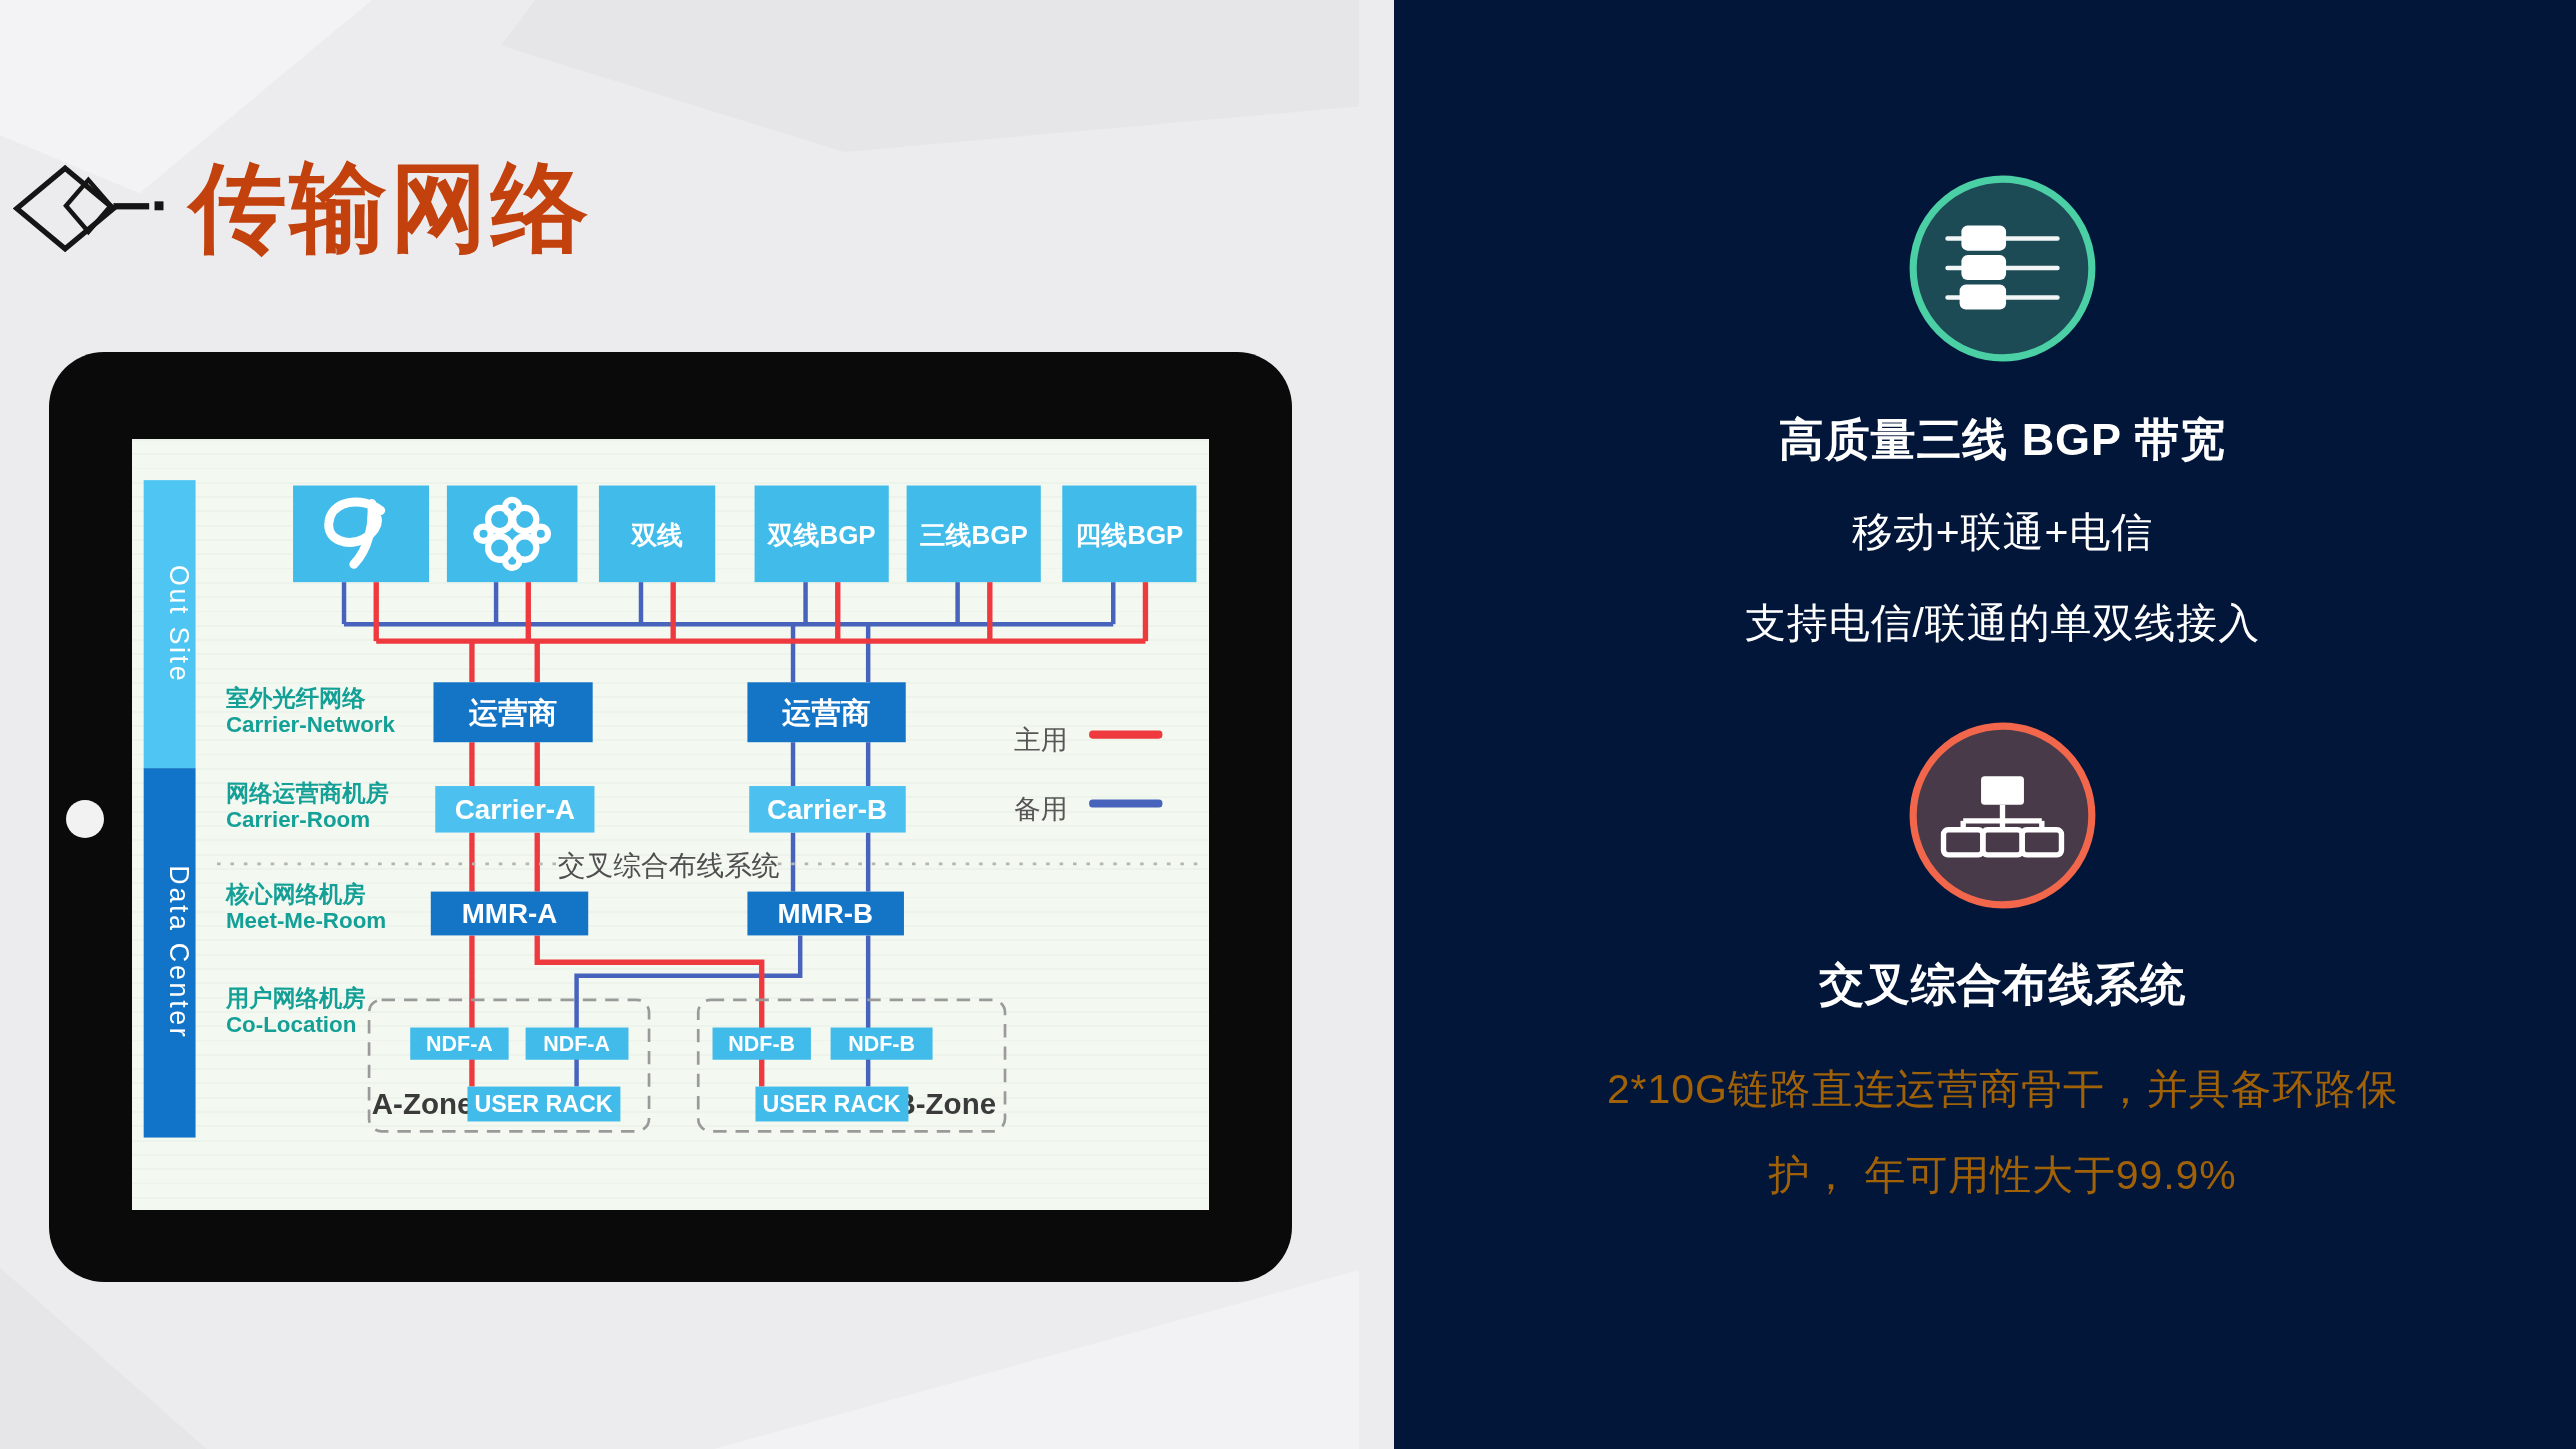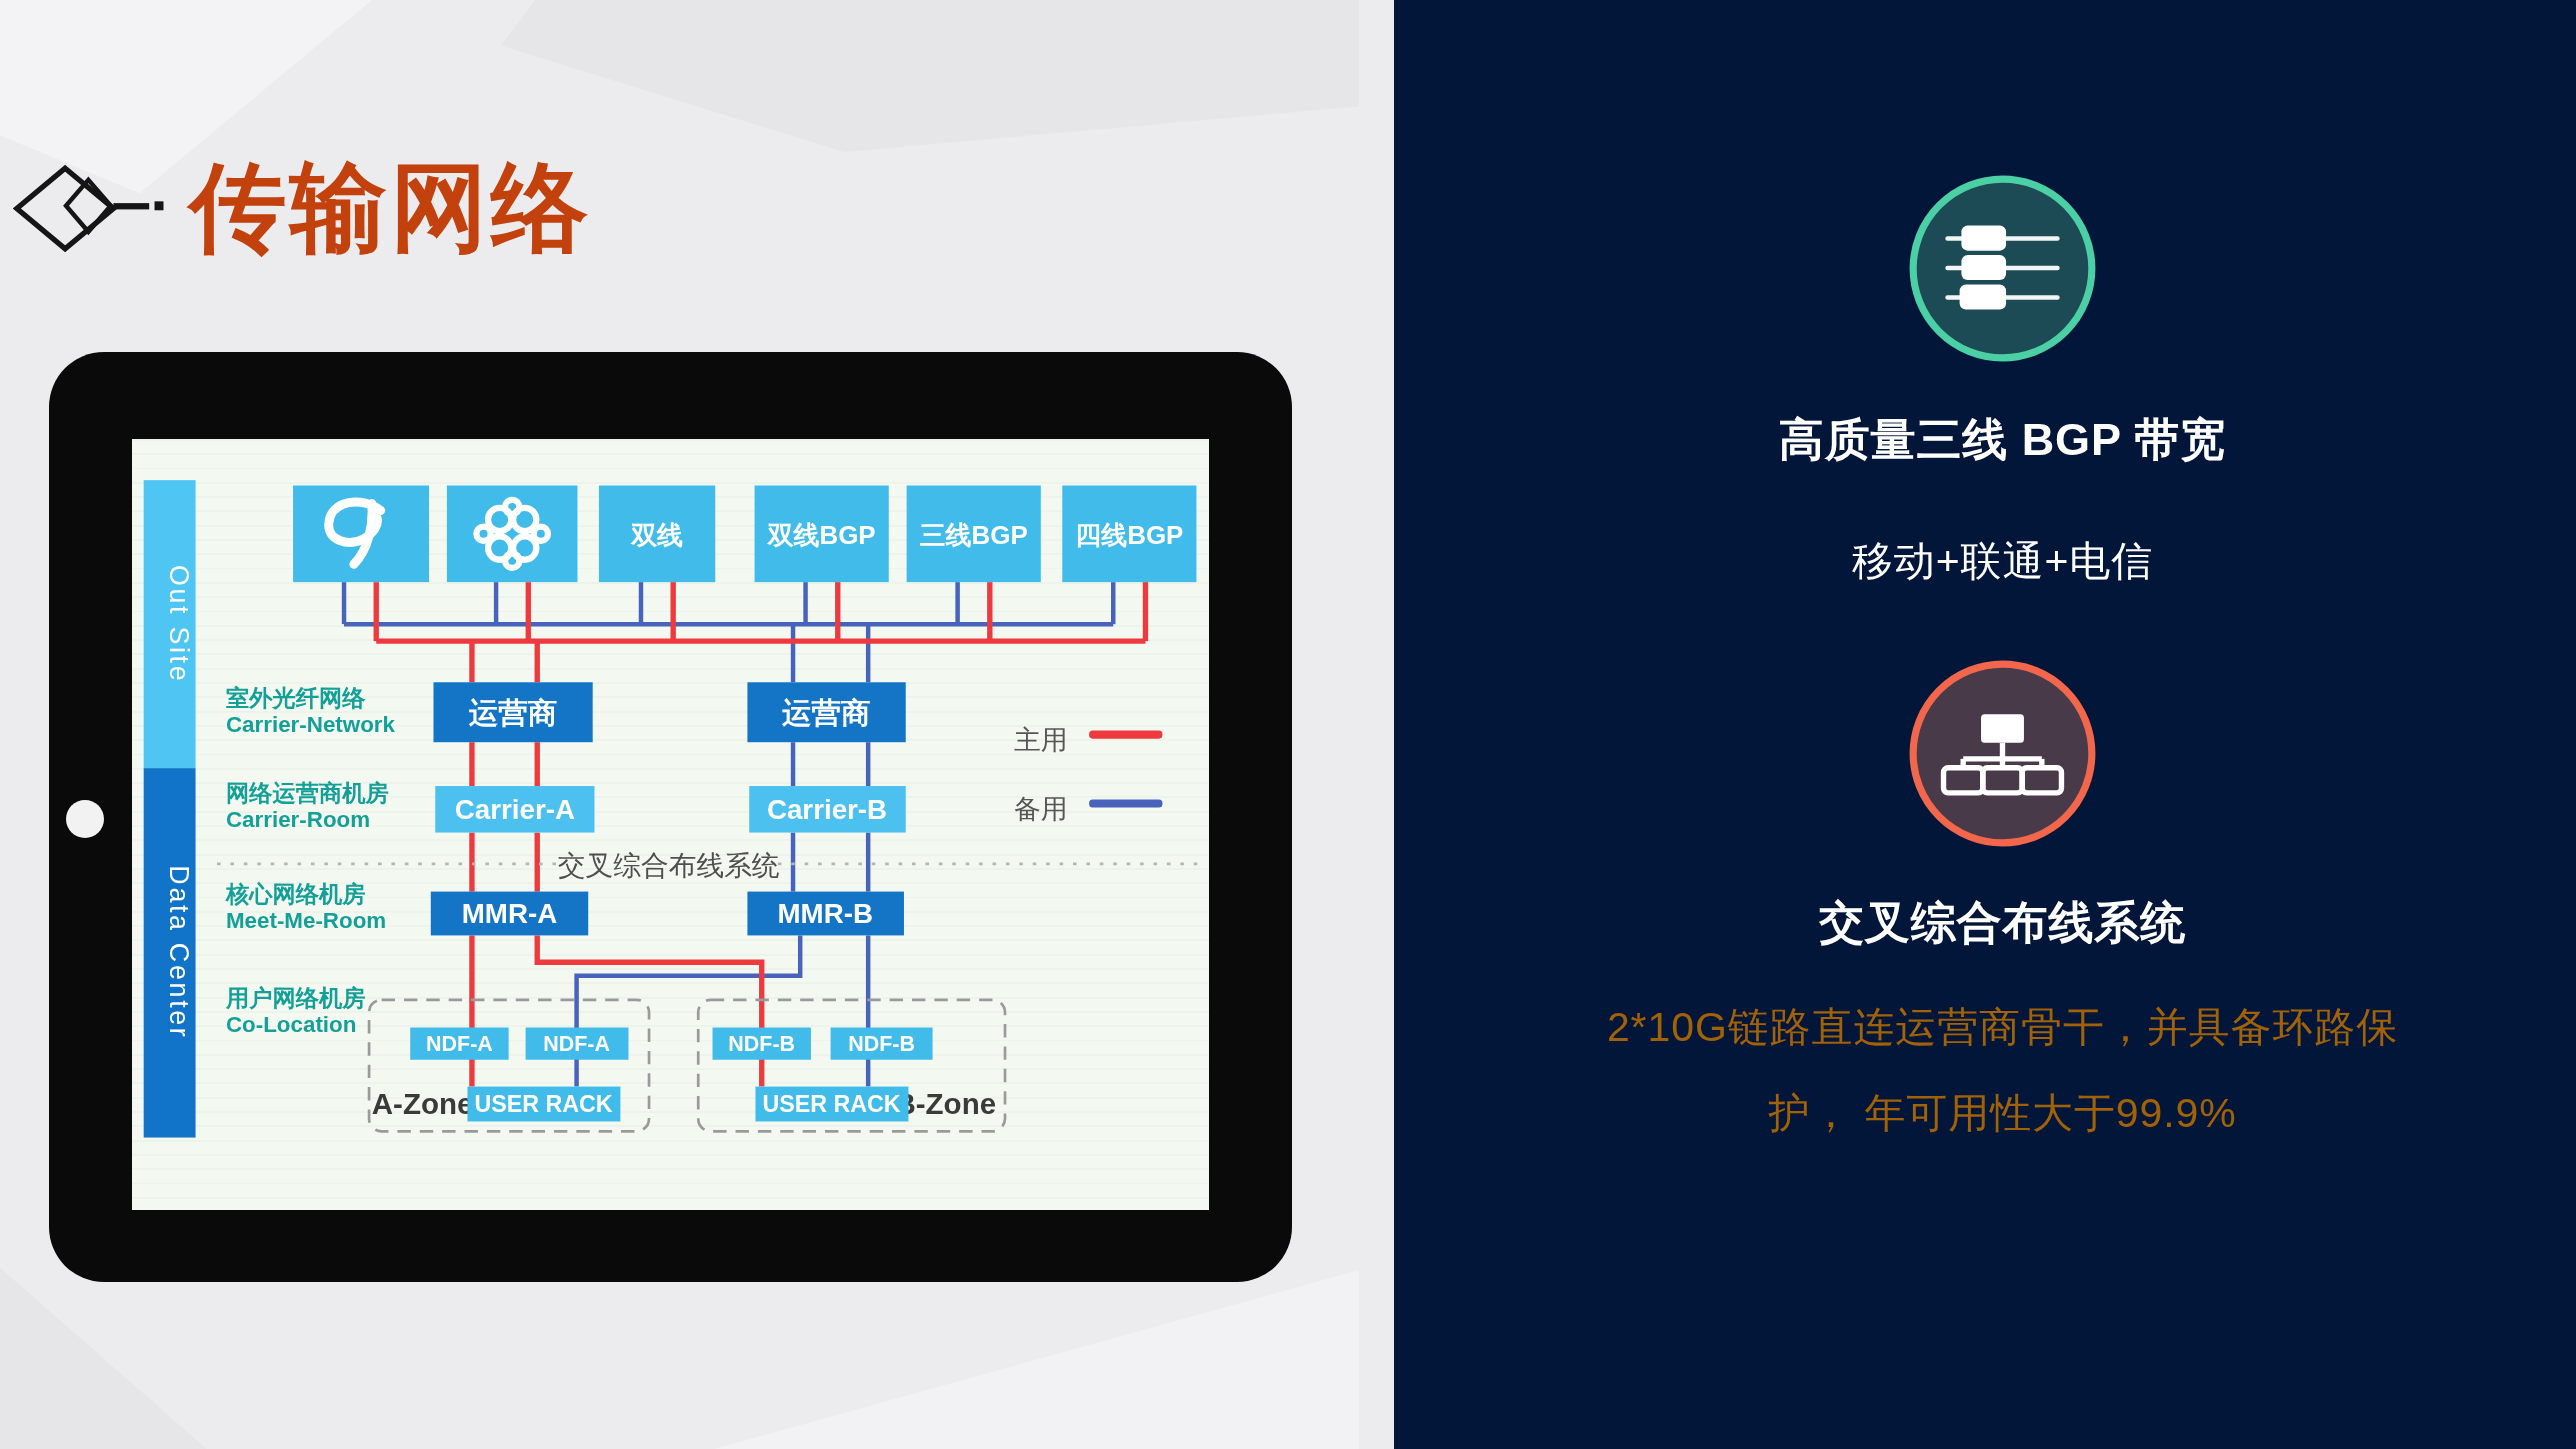--- a/index.html
+++ b/index.html
@@ -48,21 +48,21 @@
   .icon-1{margin-top:172px;}
   .icon-2{margin-top:75px;}
   .feature-title{
     margin:0;font-size:45px;font-weight:700;color:#ffffff;line-height:1;letter-spacing:0.9px;
   }
   .title-1{margin-top:52px;}
   .title-2{margin-top:50px;}
   .feature-line{
     margin:0;font-size:41px;color:#ffffff;line-height:1;letter-spacing:0.9px;
   }
-  .line-gap{margin-top:79px;}
+  .line-gap{margin-top:50px;}
   .feature-body{
     margin-top:39px;width:1163px;text-align:center;
   }
   .feature-body .body-line{
     margin:0;font-size:41px;color:#a16207;line-height:86px;letter-spacing:0.9px;
   }
 </style>
 </head>
 <body>
 
@@ -262,20 +262,21 @@
       <rect x="62" y="60" width="50" height="28" rx="7"></rect>
       <rect x="44" y="105" width="128" height="5" rx="2.5" opacity="0.95"></rect>
       <rect x="62" y="93" width="50" height="28" rx="7"></rect>
       <rect x="44" y="138" width="128" height="5" rx="2.5" opacity="0.95"></rect>
       <rect x="60" y="126" width="52" height="28" rx="7"></rect>
     </g>
   </svg>
 
   <h2 class="feature-title title-1">高质量三线 BGP 带宽</h2>
   <p class="feature-line line-gap">移动+联通+电信</p>
+  <p class="feature-line line-gap">支持电信/联通的单双线接入</p>
 
   <svg class="feature-icon icon-2" width="193" height="193" viewBox="0 0 216 216">
     <circle cx="108" cy="108" r="100" fill="#483a49" stroke="#f2674b" stroke-width="8"></circle>
     <g stroke="#ffffff" stroke-width="6" fill="none">
       <path d="M108,96 V114"></path>
       <path d="M64,114 H152"></path>
       <path d="M64,114 V124"></path>
       <path d="M152,114 V124"></path>
       <path d="M108,114 V124"></path>
     </g>

